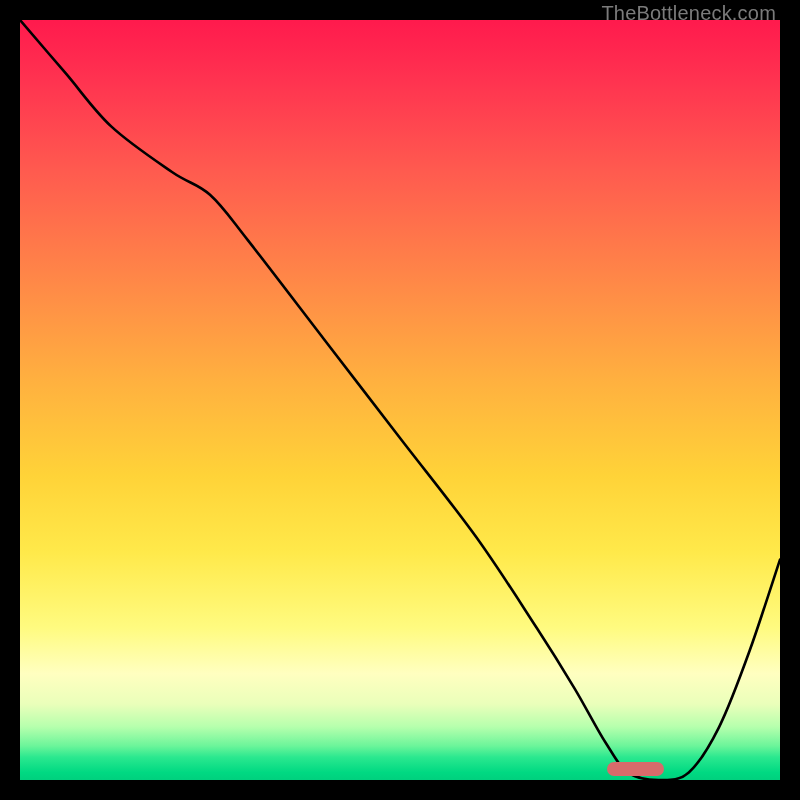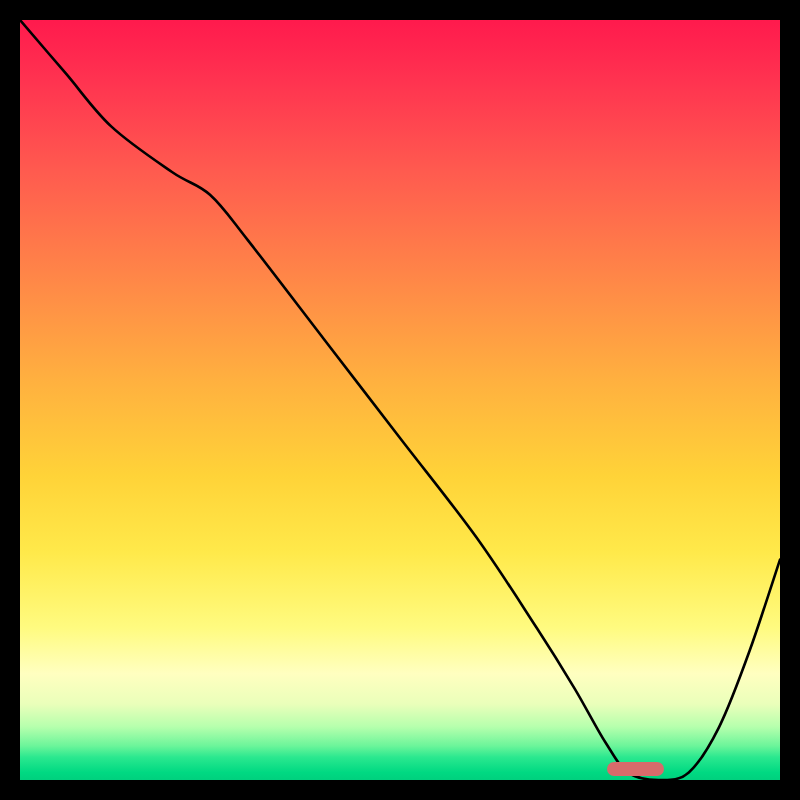--- a/index.html
+++ b/index.html
@@ -66,19 +66,20 @@
     width: 56px;
     height: 14px;
     border-radius: 7px;
     background: #d86b6b;
   }
 </style>
 </head>
 <body>
 
 <div class="frame">
+  <div class="watermark">TheBottleneck.com</div>
   <div class="plot-area">
     <svg class="curve" viewBox="0 0 760 760" preserveAspectRatio="none">
       <path id="curve-path" d="M 0.0 0.0 C 7.6 8.9, 30.4 35.5, 45.6 53.2 C 60.8 70.9, 73.5 89.9, 91.2 106.4 C 108.9 122.9, 135.5 140.6, 152.0 152.0 C 168.5 163.4, 177.3 163.4, 190.0 174.8 C 202.7 186.2, 209.0 196.3, 228.0 220.4 C 247.0 244.5, 278.7 286.3, 304.0 319.2 C 329.3 352.1, 354.7 385.1, 380.0 418.0 C 405.3 450.9, 433.2 485.1, 456.0 516.8 C 478.8 548.5, 500.3 582.7, 516.8 608.0 C 533.3 633.3, 543.4 649.8, 554.8 668.8 C 566.2 687.8, 576.3 708.1, 585.2 722.0 C 594.1 735.9, 599.1 746.1, 608.0 752.4 C 616.9 758.7, 628.3 760.0, 638.4 760.0 C 648.5 760.0, 658.7 761.3, 668.8 752.4 C 678.9 743.5, 689.1 727.1, 699.2 706.8 C 709.3 686.5, 719.5 658.7, 729.6 630.8 C 739.7 602.9, 754.9 554.8, 760.0 539.6" fill="none" stroke="#000" stroke-width="2.6" stroke-linejoin="round" stroke-linecap="round"></path>
     </svg>
     <div class="marker" id="opt-marker" style="left: 587.48px; top: 741.6px; width: 56.24px;"></div>
   </div>
 </div>
 
 </body></html>

